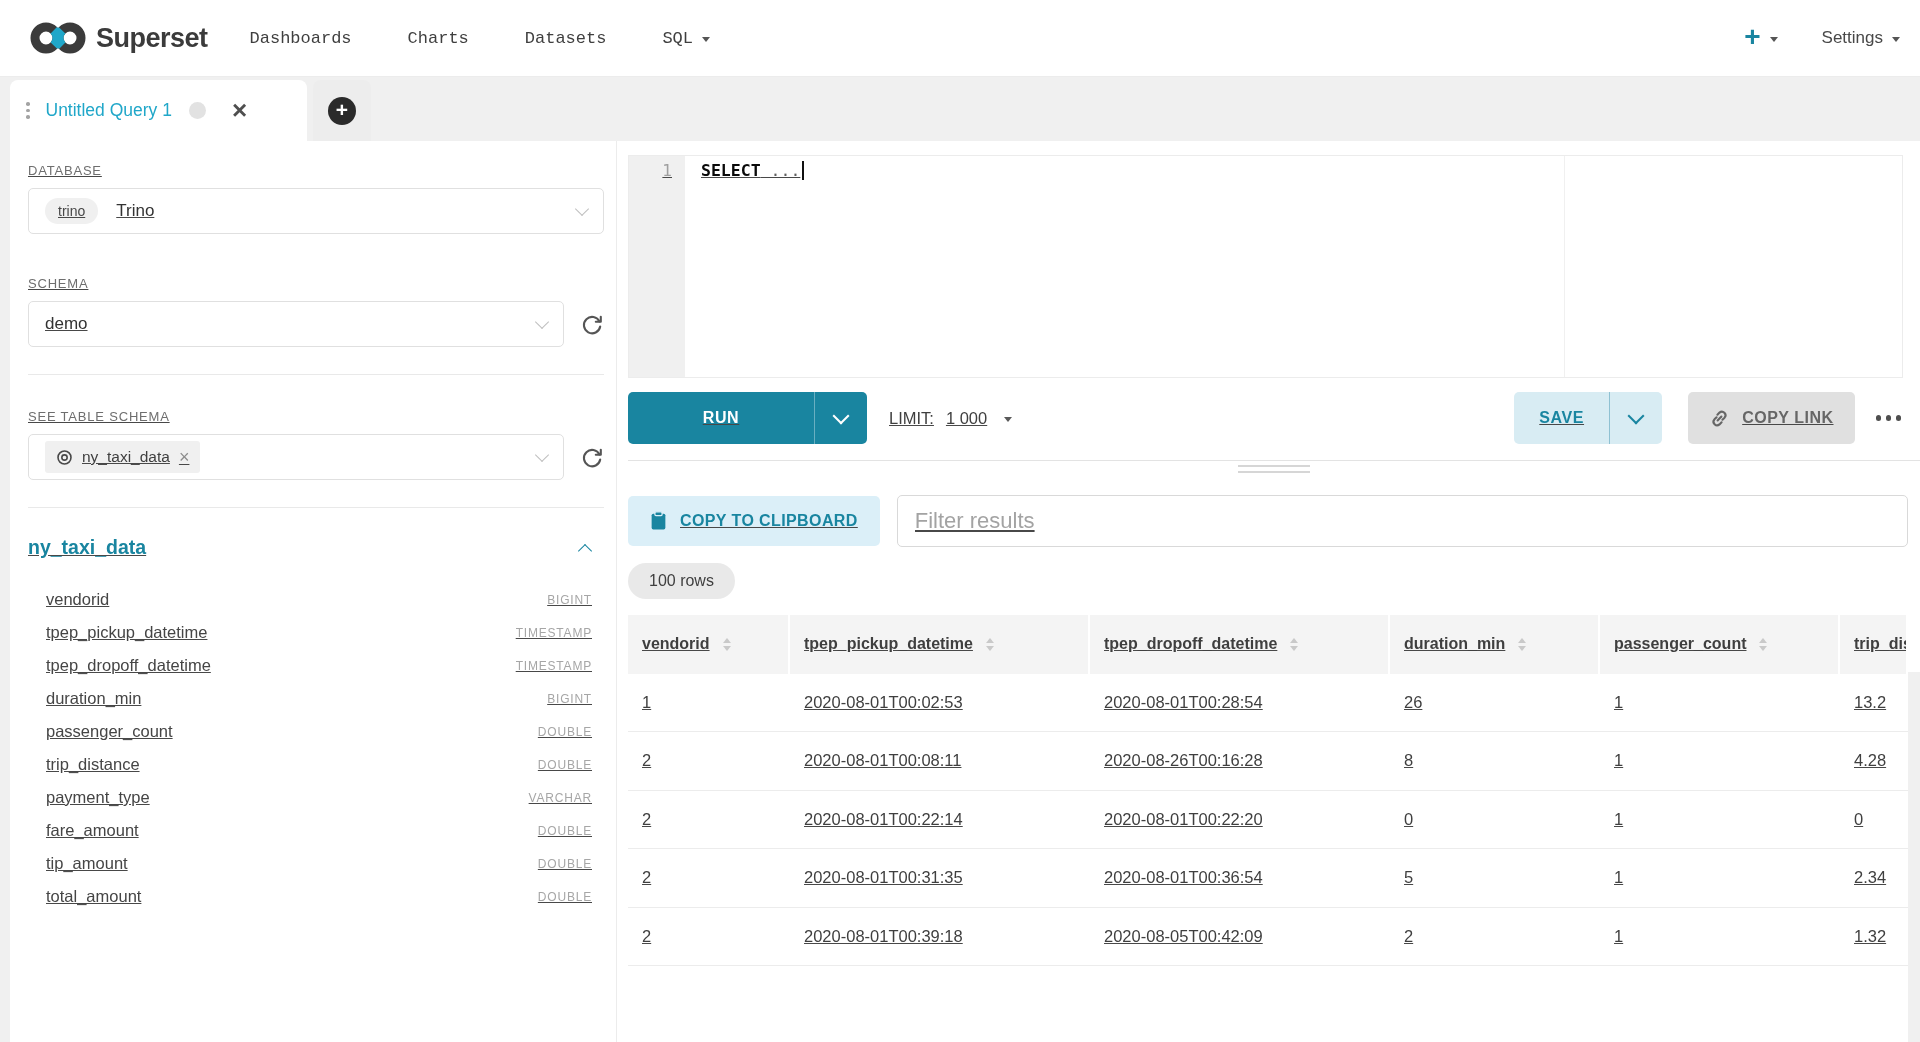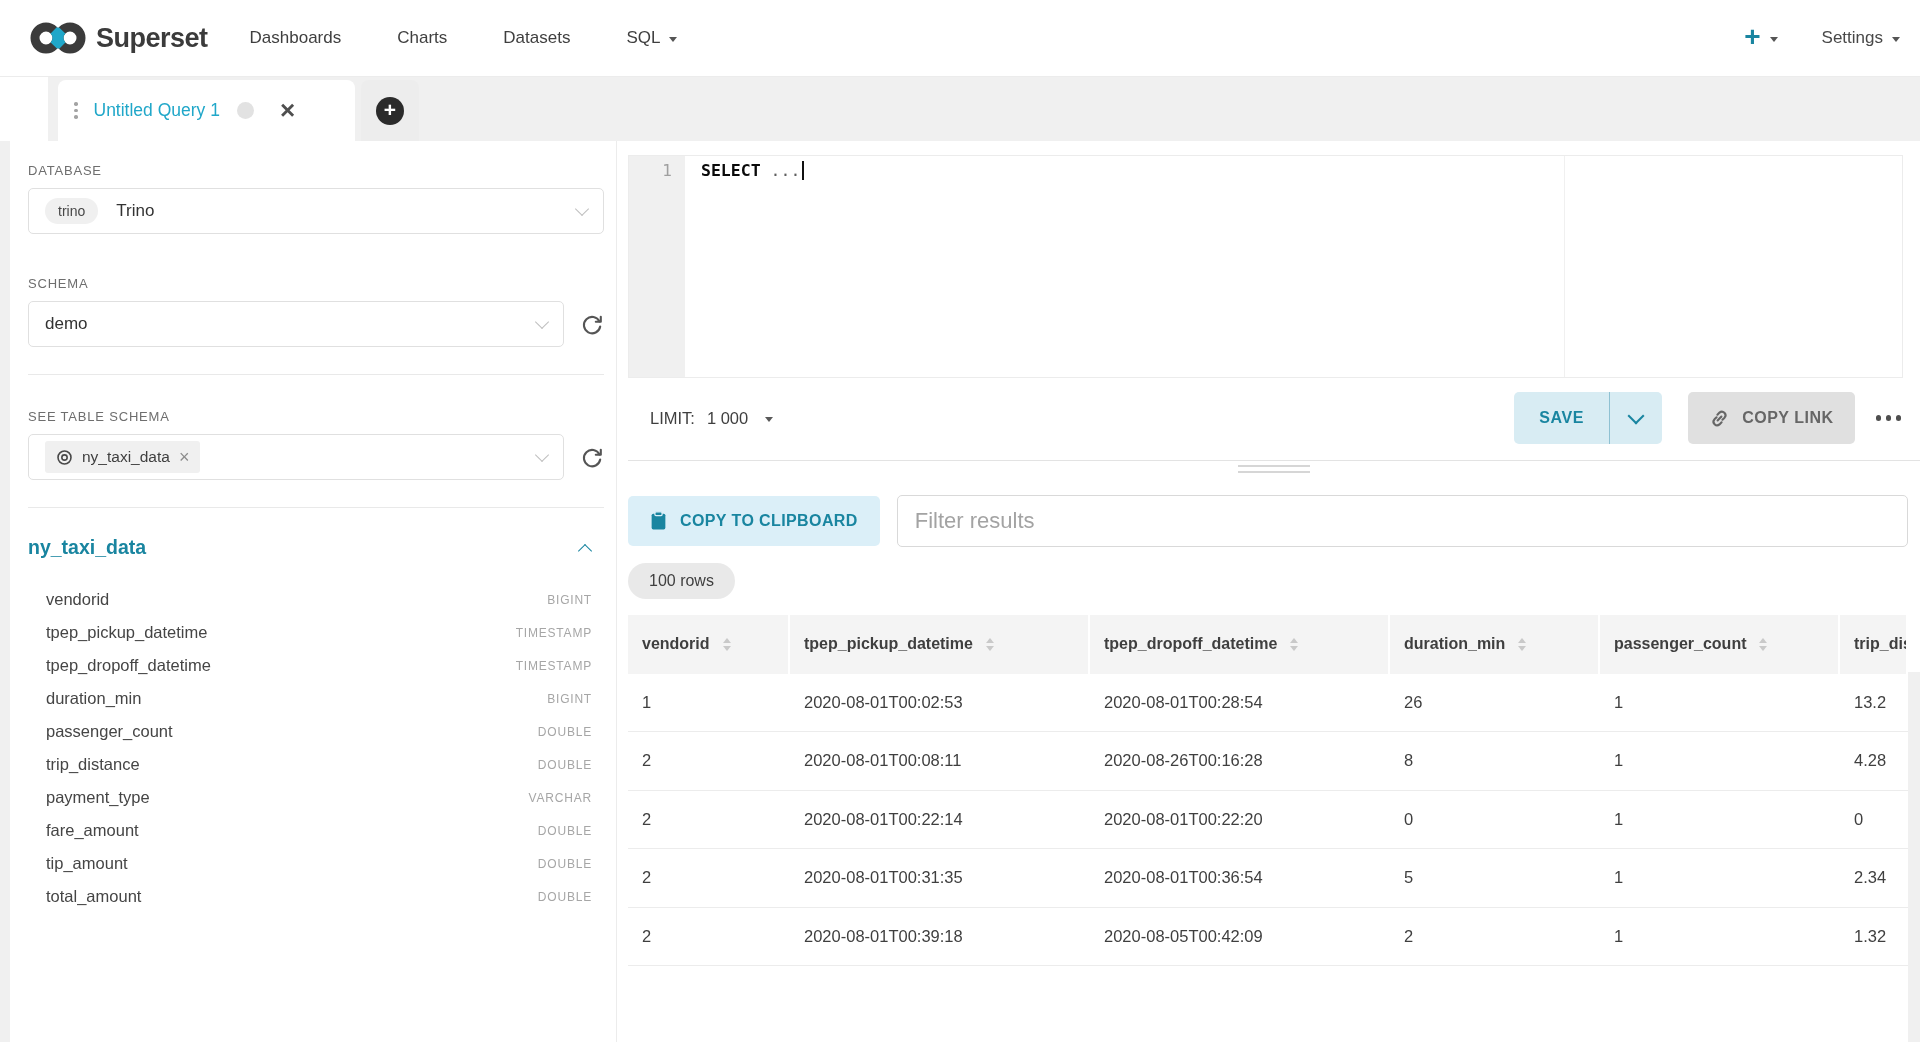--- a/index.html
+++ b/index.html
@@ -7,42 +7,42 @@
   body {
     width:1920px; height:1042px; overflow:hidden;
     font-family:"Liberation Sans", sans-serif;
     color:#484848; background:#fff;
   }
   
   .navbar { height:77px; display:flex; align-items:center; padding:0 16px 0 30px; border-bottom:1px solid #ececec; background:#fff; }
   .logo { display:flex; align-items:center; gap:10px; cursor:pointer; }
   .logo-mark { width:56px; height:36px; }
   .logo-text { font-size:27px; font-weight:bold; color:#3b3b3b; letter-spacing:-0.5px; }
-  .nav-items { display:flex; align-items:center; gap:56px; margin-left:42px; }
+  .nav-items { display:flex; align-items:center; gap:56px; margin-left:42px;font-family:Liberation Mono, monospace; }
   .nav-item { font-size:17px; color:#3f3f3f; display:flex; align-items:center; gap:9px; cursor:pointer; }
   .caret { width:0; height:0; border-left:5px solid transparent; border-right:5px solid transparent; border-top:6px solid #555; margin-top:3px; }
   .caret.small { border-left-width:4px; border-right-width:4px; border-top-width:5px; }
   .navbar-right { margin-left:auto; display:flex; align-items:center; gap:44px; padding-right:4px; }
   .plus-link { display:flex; align-items:center; gap:9px; cursor:pointer; }
   .plus-glyph { color:#1985a0; font-size:28px; font-weight:bold; line-height:1; margin-top:-3px; }
   .settings-link { display:flex; align-items:center; gap:9px; font-size:17px; cursor:pointer; }
 
   
-  .tabstrip { height:64px; background:#f0f0f0; display:flex; align-items:flex-end; padding-left:10px;margin-left:48px; }
+  .tabstrip { height:64px; background:#f0f0f0; display:flex; align-items:flex-end; padding-left:10px; }
   .qtab { width:297px; height:61px; background:#fff; border-radius:8px 8px 0 0; display:flex; align-items:center; padding:0 16px 0 16px; }
   .tab-handle { display:flex; flex-direction:column; gap:3px; margin-right:16px; cursor:grab; }
   .tab-handle i { width:3.5px; height:3.5px; border-radius:50%; background:#a3a3a3; }
   .tab-label { color:#20a7c9; font-size:17.5px; }
   .status-dot { width:17px; height:17px; border-radius:50%; background:#e2e2e2; margin-left:17px; }
   .tab-close { margin-left:26px; font-size:26px; font-weight:bold; color:#4f4f4f; line-height:0.8; cursor:pointer; }
   .tab-add { width:58px; height:61px; margin-left:6px; background:#ededed; border-radius:8px 8px 0 0; display:flex; align-items:center; justify-content:center; cursor:pointer; }
   .plus-circle { width:28px; height:28px; border-radius:50%; background:#2b2b2b; color:#fff; font-size:21px; font-weight:bold; display:flex; align-items:center; justify-content:center; line-height:1; padding-bottom:2px; }
 
   
-  .main { display:flex; height:901px; }
+  .main { display:flex; height:901px;text-decoration:underline; }
   .left-gutter { width:10px; background:#f0f0f0; flex:none; }
   .left-panel { width:607px; flex:none; background:#fff; border-right:1px solid #ececec; padding:8px 12px 0 18px; overflow:hidden; }
 
   .field-label { font-size:13px; color:#6e6e6e; letter-spacing:0.8px; margin-bottom:10px; }
   .mt1 { margin-top:14px; } .mt2 { margin-top:42px; } .mt3 { margin-top:34px; }
   .select { height:46px; border:1px solid #e0e0e0; border-radius:5px; background:#fff; display:flex; align-items:center; padding:0 16px; cursor:pointer; flex:1; }
   .db-badge { background:#f0f0f0; border-radius:13px; padding:5px 13px; font-size:14px; color:#484848; margin-right:18px; }
   .select-value { font-size:17px; color:#333; }
   .chev { width:10px; height:10px; border-right:1.7px solid #bfbfbf; border-bottom:1.7px solid #bfbfbf; }
   .chev.down { transform:rotate(45deg); margin-top:-5px; }
@@ -279,20 +279,26 @@
       <div class="gutter">
         <span>1</span>
       </div>
       <div class="code">
         <span class="kw">SELECT</span><span class="code-rest"> ...</span><span class="cursor"></span>
       </div>
       <div class="print-margin"></div>
     </div>
 
     <div class="sql-toolbar">
+      <div class="split-btn">
+        <button class="run-main">RUN</button>
+        <button class="run-caret">
+            <span class="chev white"></span>
+          </button>
+      </div>
       <div class="limit-group">
         <span class="limit-label">LIMIT:</span>
         <span class="limit-value">1 000</span>
         <span class="caret tiny limit-caret"></span>
       </div>
       <div class="spacer"></div>
       <div class="split-btn">
         <button class="save-main">SAVE</button>
         <button class="save-caret">
             <span class="chev teal"></span>

